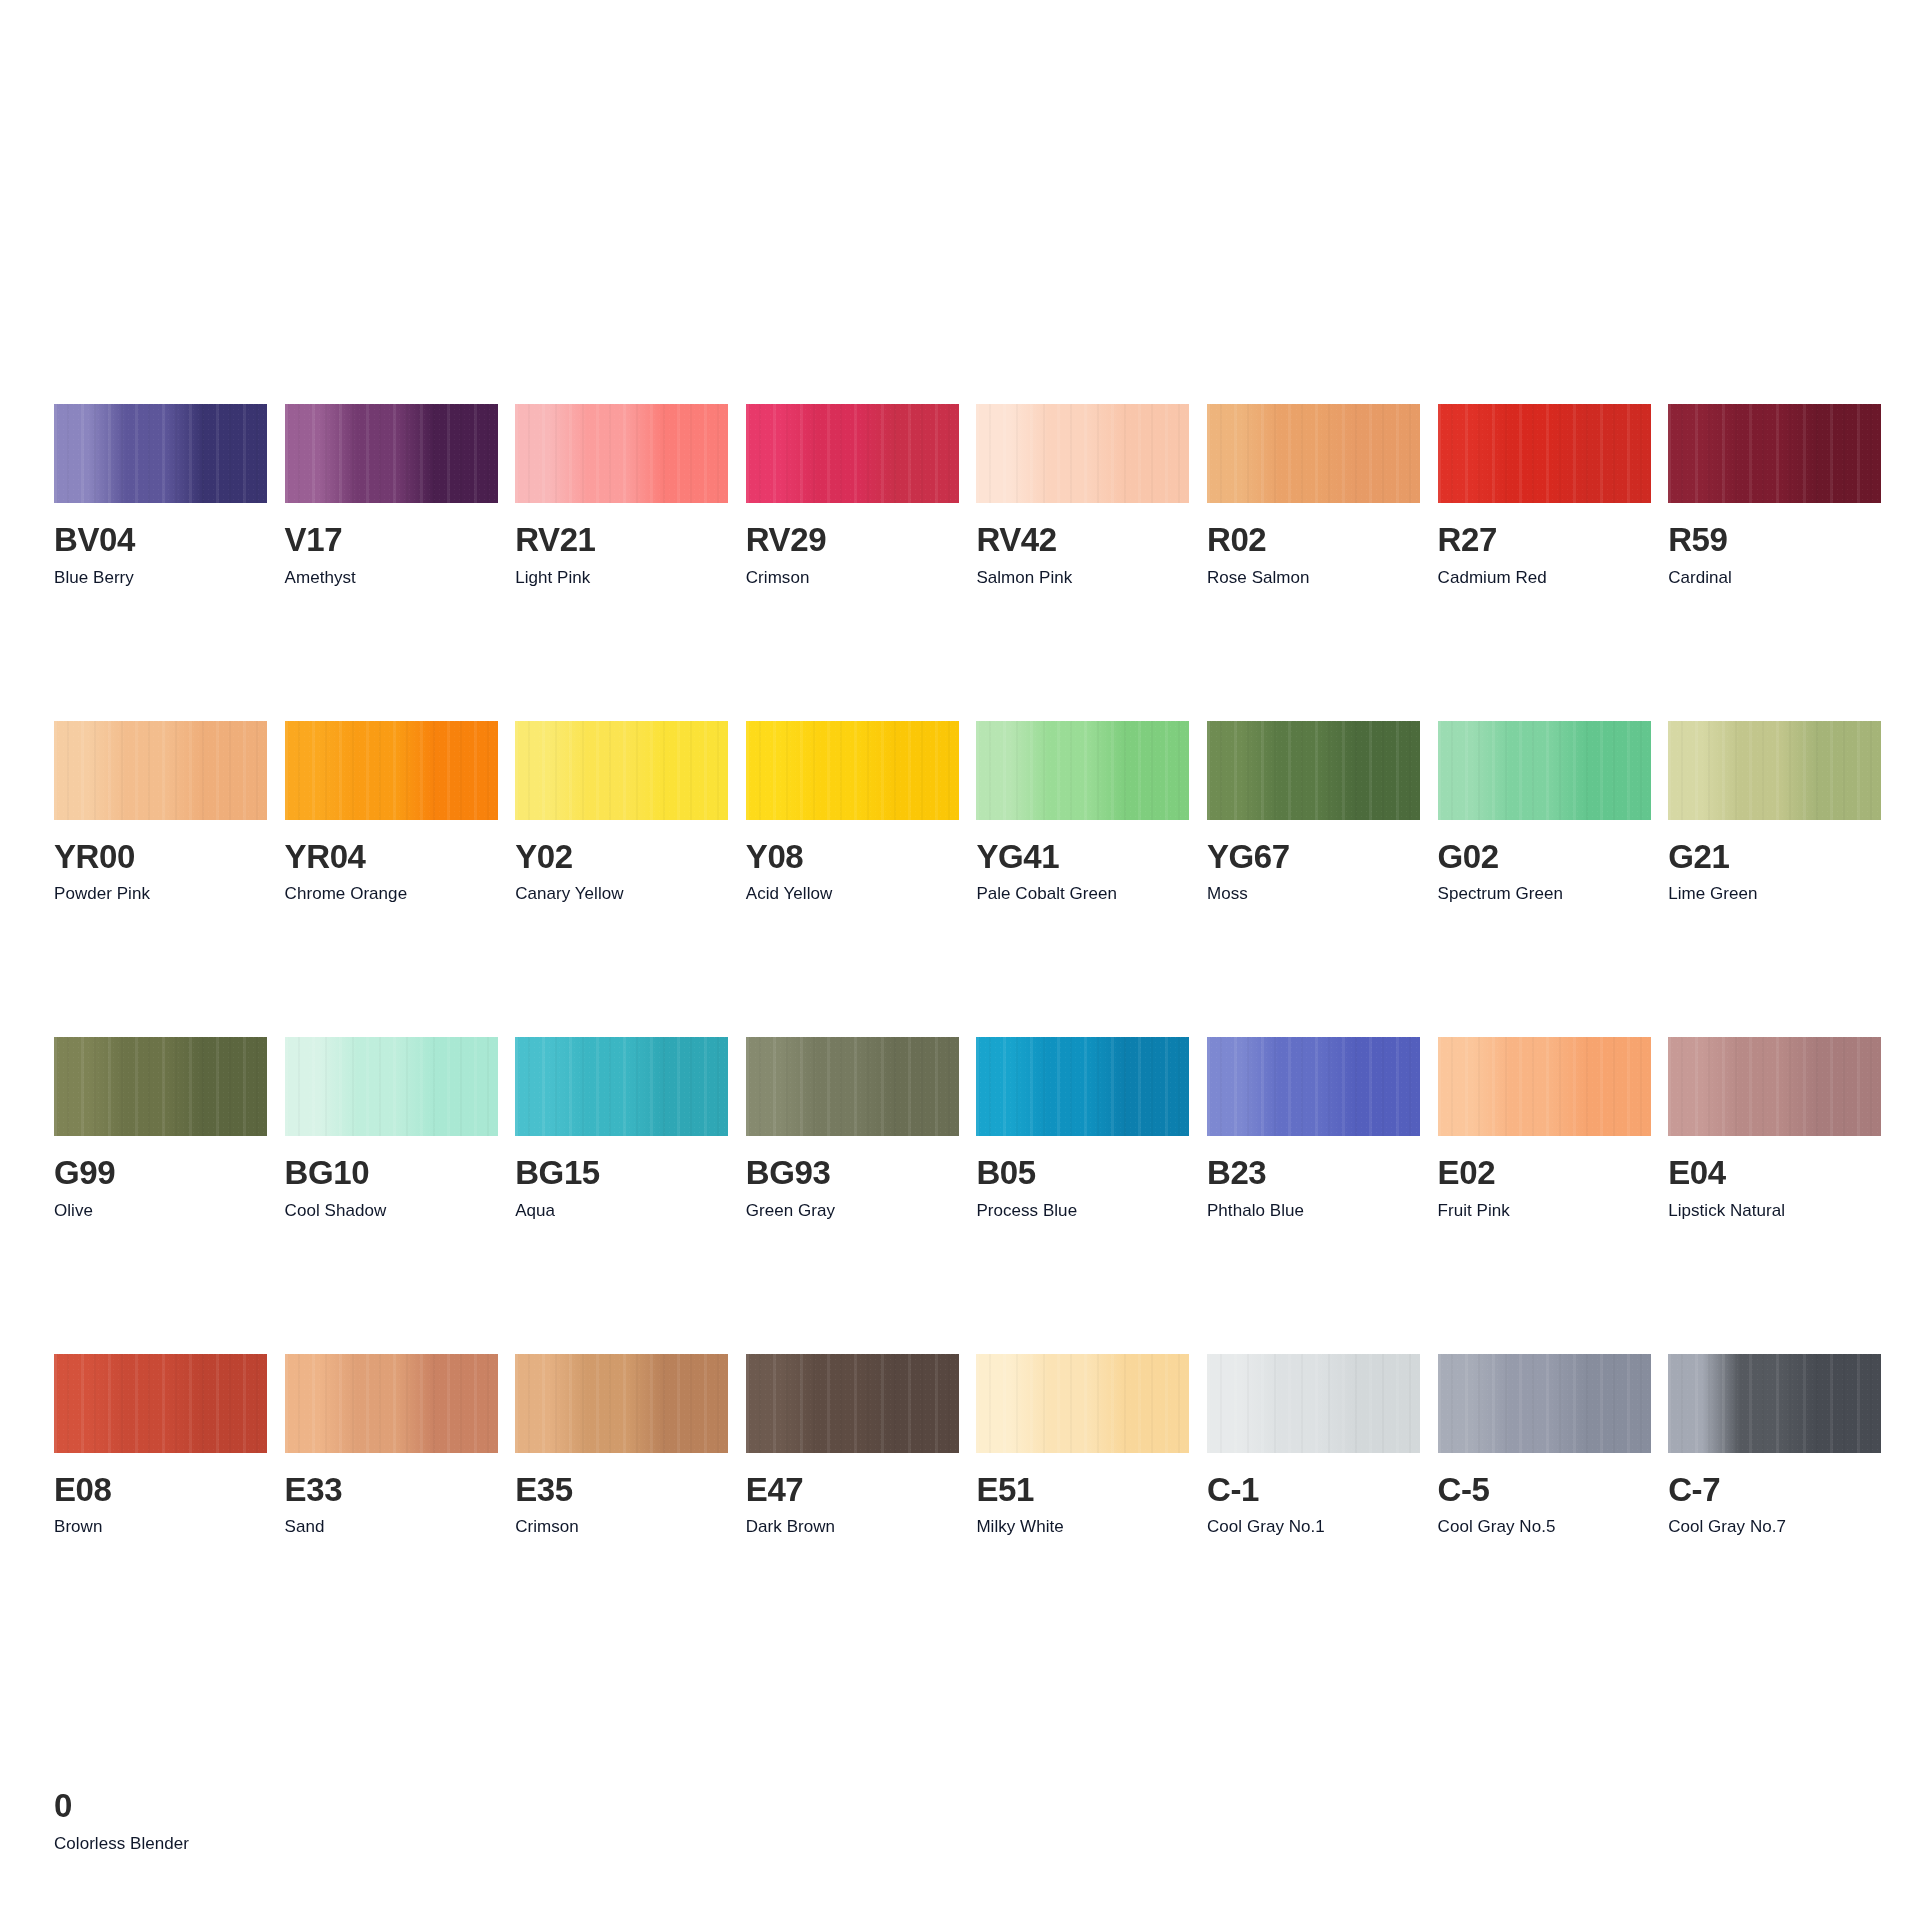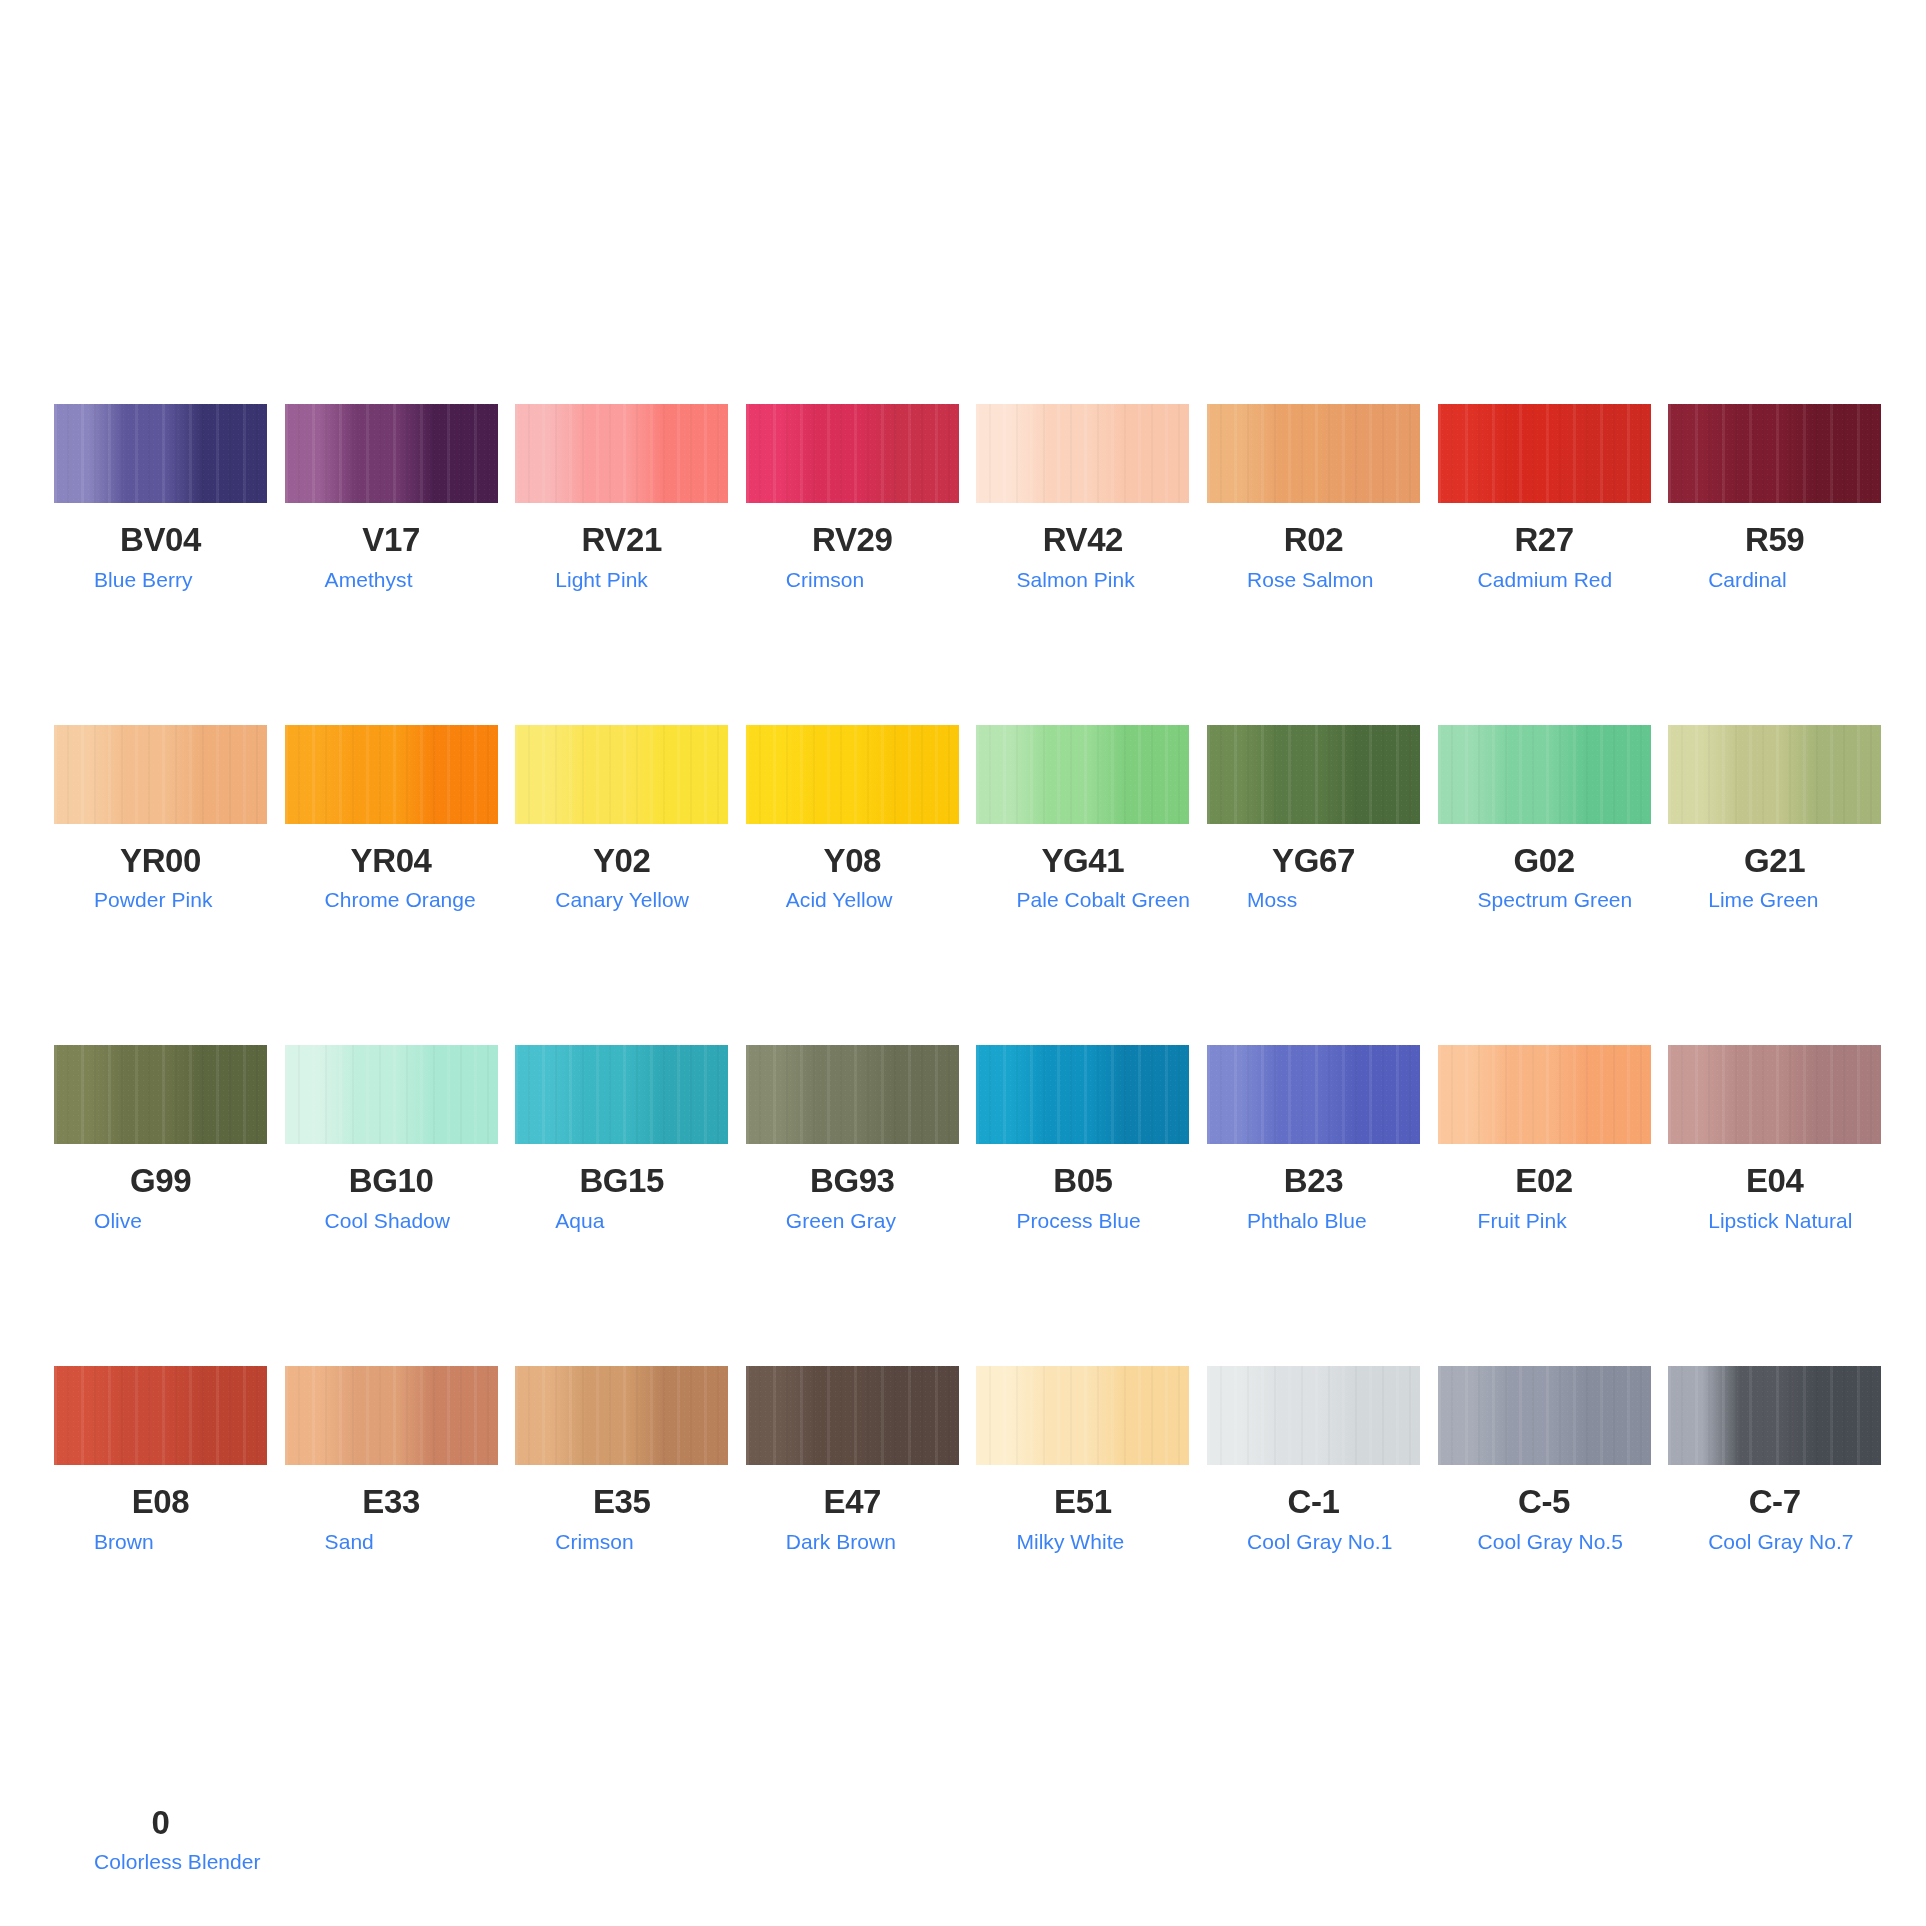--- a/index.html
+++ b/index.html
@@ -77,31 +77,29 @@
     pointer-events: none;
   }
   .swatch-code {
     margin-top: 20px;
     font-size: 33px;
     font-weight: bold;
     letter-spacing: -0.4px;
     color: #2b2b2b;
     line-height: 1.02;
     white-space: nowrap;
-    text-align: center;
   }
   .swatch-name {
     margin-top: 12px;
-    font-size: 21px;
+    font-size: 17px;
     font-weight: normal;
-    color: #3b82f6;
+    color: #0f172a;
     letter-spacing: 0.05px;
     line-height: 1.05;
     white-space: nowrap;
-    margin-left: 40px;
   }
   .swatch-cell.no-chip .swatch-chip { visibility: hidden; }
 </style>
 </head>
 <body>
 
 <div id="chart-root">
   <div class="swatch-grid" id="swatch-grid">
       <div class="swatch-cell">
         <div class="swatch-chip">

